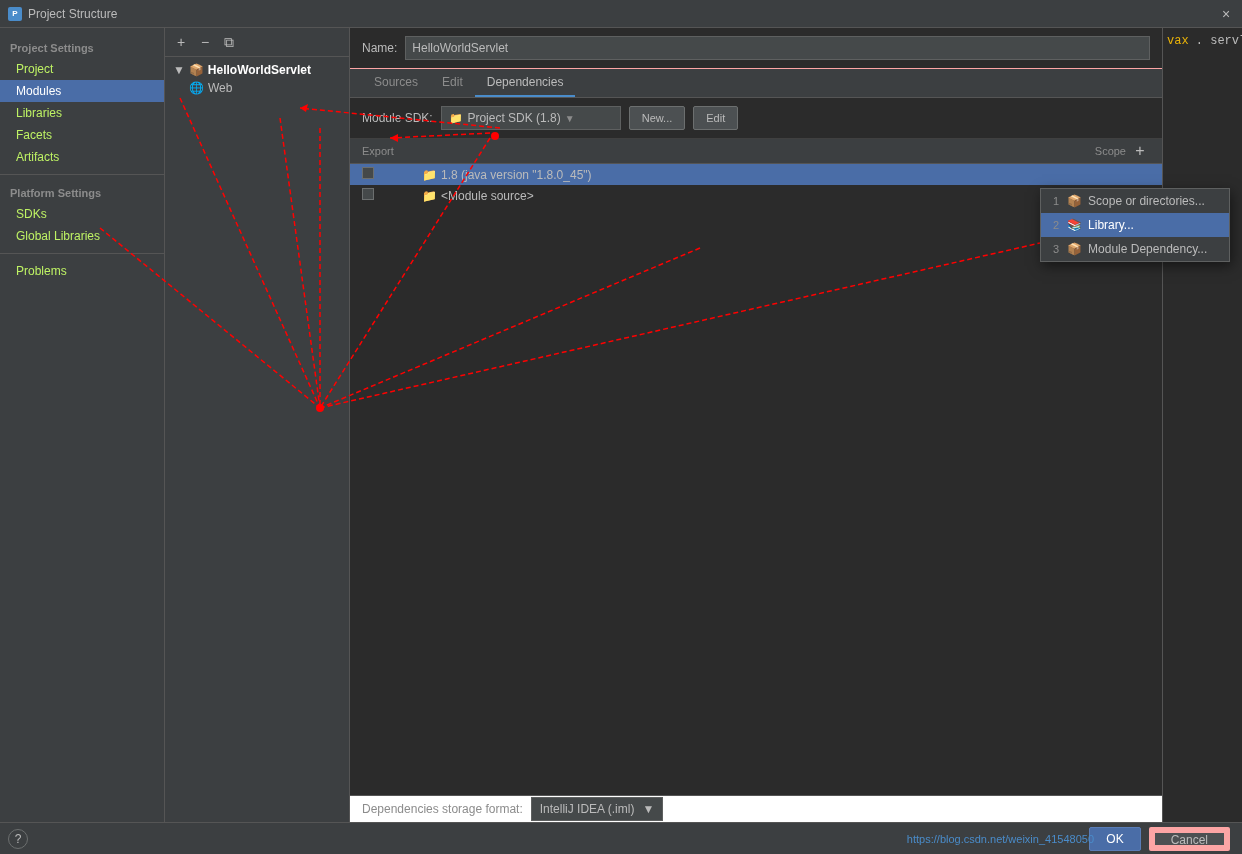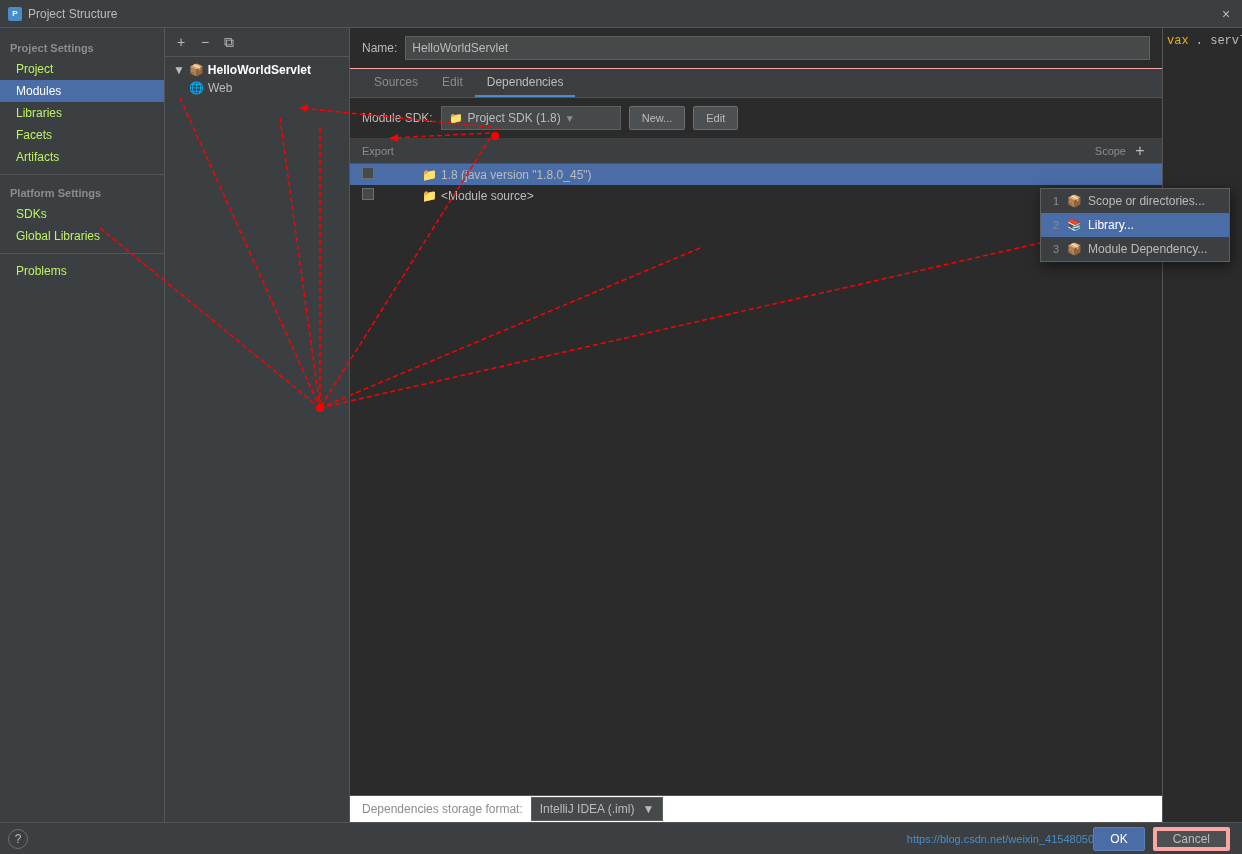--- a/index.html
+++ b/index.html
@@ -350,21 +350,21 @@
       color: #ffffff;
       font-size: 12px;
       cursor: pointer;
       border-radius: 2px;
       text-align: center;
     }
     .footer-btn-cancel {
       height: 24px;
       padding: 0 16px;
       background: #4c5052;
-      border: 4px solid #fca5a5;
+      border: 6px solid #fca5a5;
       color: #bbbbbb;
       font-size: 12px;
       cursor: pointer;
       border-radius: 2px;
     }
     .footer-url {
       position: absolute;
       right: 148px;
       color: #4a8cca;
       font-size: 11px;

